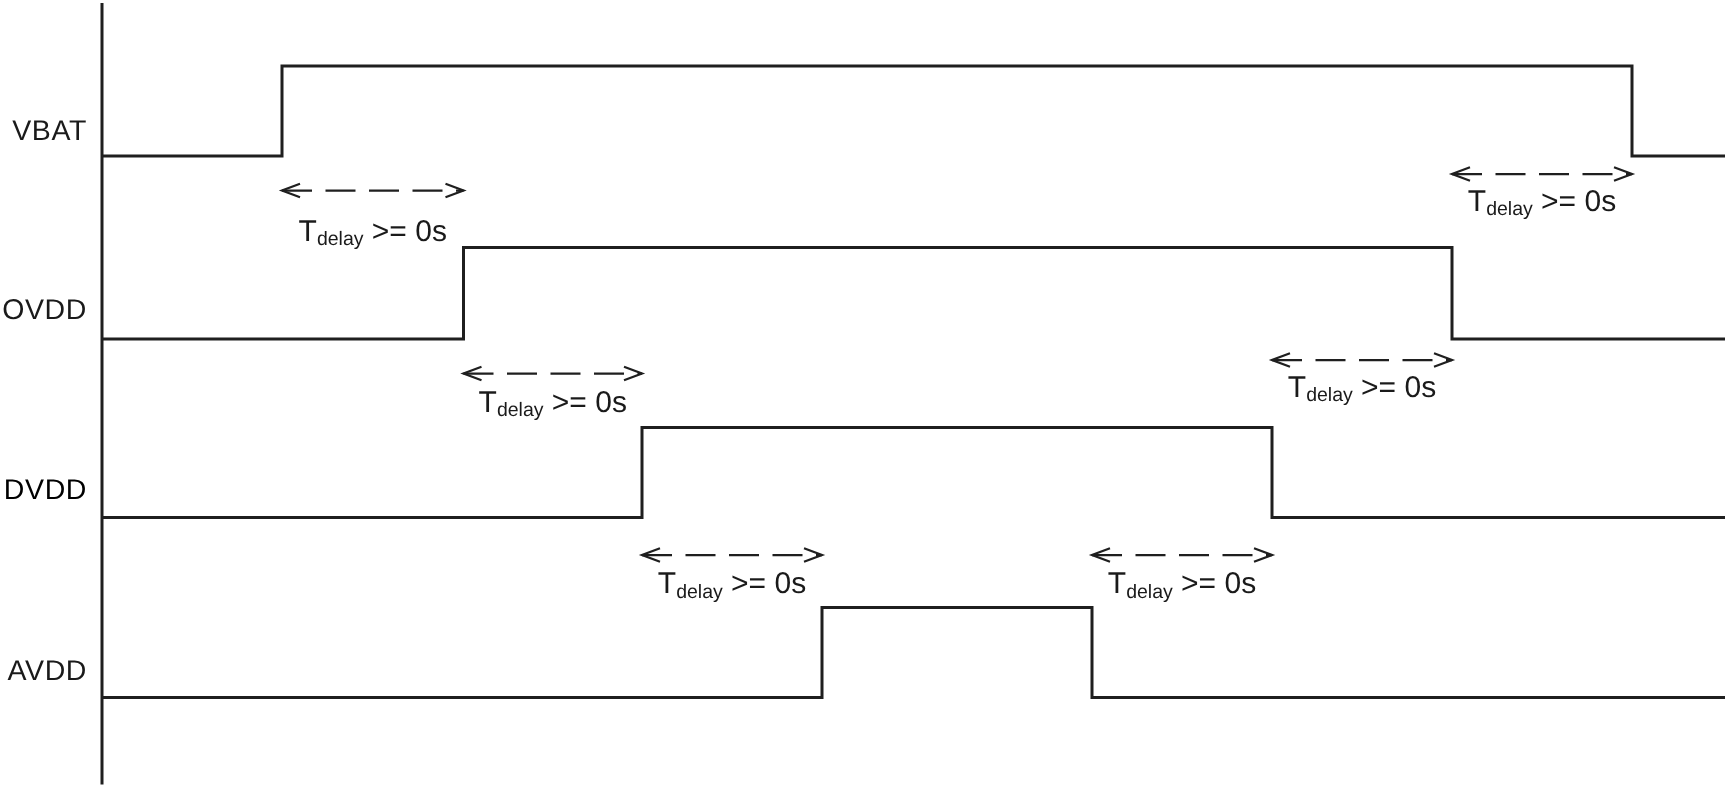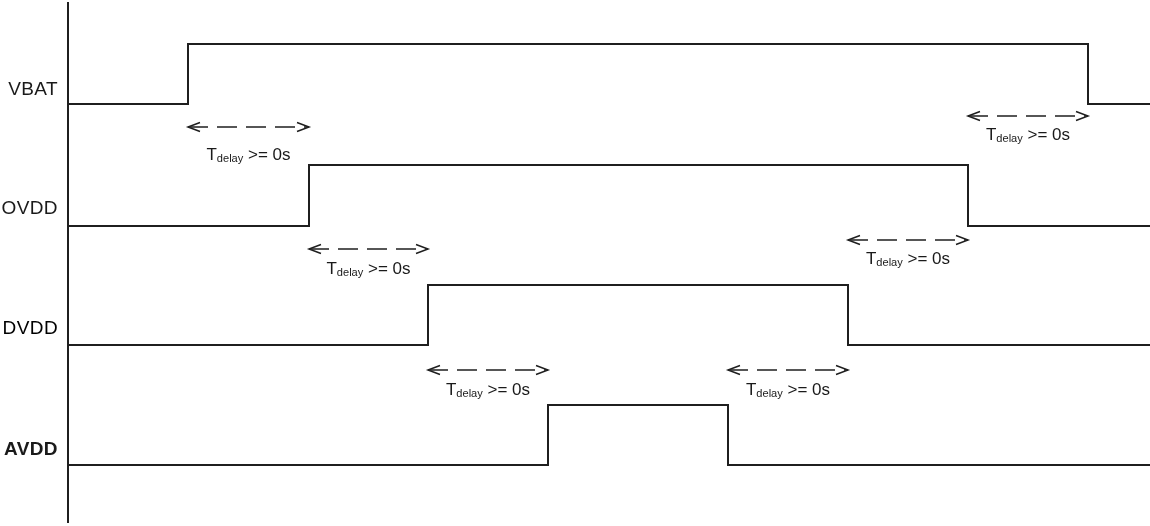--- a/index.html
+++ b/index.html
@@ -29,21 +29,21 @@
     transform: translate(-100%, -50%);
     font-size: 19px;
     letter-spacing: 0.4px;
     color: #1a1a1a;
     white-space: nowrap;
     line-height: 1;
   }
   .delay-label {
     position: absolute;
     transform: translate(-50%, -50%);
-    font-size: 17px;
+    font-size: 20px;
     color: #1a1a1a;
     white-space: nowrap;
     line-height: 1;
     text-align: right;
   }
   .delay-label sub {
     font-size: 0.65em;
     vertical-align: -0.22em;
     line-height: 1;
   }
@@ -74,21 +74,21 @@
       <path d="M 860 235.5 L 848 240 L 860 244.5" fill="none" stroke="#1f1f1f" stroke-width="1.5"></path>
       <path d="M 956 235.5 L 968 240 L 956 244.5" fill="none" stroke="#1f1f1f" stroke-width="1.5"></path>
       <line x1="968" y1="116" x2="1088" y2="116" stroke="#1f1f1f" stroke-width="1.5" stroke-dasharray="20 9"></line>
       <path d="M 980 111.5 L 968 116 L 980 120.5" fill="none" stroke="#1f1f1f" stroke-width="1.5"></path>
       <path d="M 1076 111.5 L 1088 116 L 1076 120.5" fill="none" stroke="#1f1f1f" stroke-width="1.5"></path>
     </svg>
   <div id="labels-layer">
       <div class="sig-label" style="left: 58px; top: 88px; color: rgb(26, 26, 26);">VBAT</div>
       <div class="sig-label" style="left: 58px; top: 207px; color: rgb(26, 26, 26);">IOVDD</div>
       <div class="sig-label" style="left: 58px; top: 327px; color: #000000;">DVDD</div>
-      <div class="sig-label" style="left: 58px; top: 448px; color: rgb(26, 26, 26); font-weight: bold;">AVDD</div>
+      <div class="sig-label" style="left: 58px; top: 448px; color: rgb(26, 26, 26);">AVDD</div>
       <div class="delay-label" style="left: 248.5px; top: 155px; color: rgb(26, 26, 26);"><span>T</span><sub>delay</sub><span> &gt;= 0s</span></div>
       <div class="delay-label" style="left: 368.5px; top: 269px; color: rgb(26, 26, 26);"><span>T</span><sub>delay</sub><span> &gt;= 0s</span></div>
       <div class="delay-label" style="left: 488px; top: 390px; color: rgb(26, 26, 26);"><span>T</span><sub>delay</sub><span> &gt;= 0s</span></div>
       <div class="delay-label" style="left: 788px; top: 390px; color: rgb(26, 26, 26);"><span>T</span><sub>delay</sub><span> &gt;= 0s</span></div>
       <div class="delay-label" style="left: 908px; top: 259px; color: rgb(26, 26, 26);"><span>T</span><sub>delay</sub><span> &gt;= 0s</span></div>
       <div class="delay-label" style="left: 1028px; top: 135px; color: rgb(26, 26, 26);"><span>T</span><sub>delay</sub><span> &gt;= 0s</span></div>
     </div>
 </div>
 
 </body></html>

